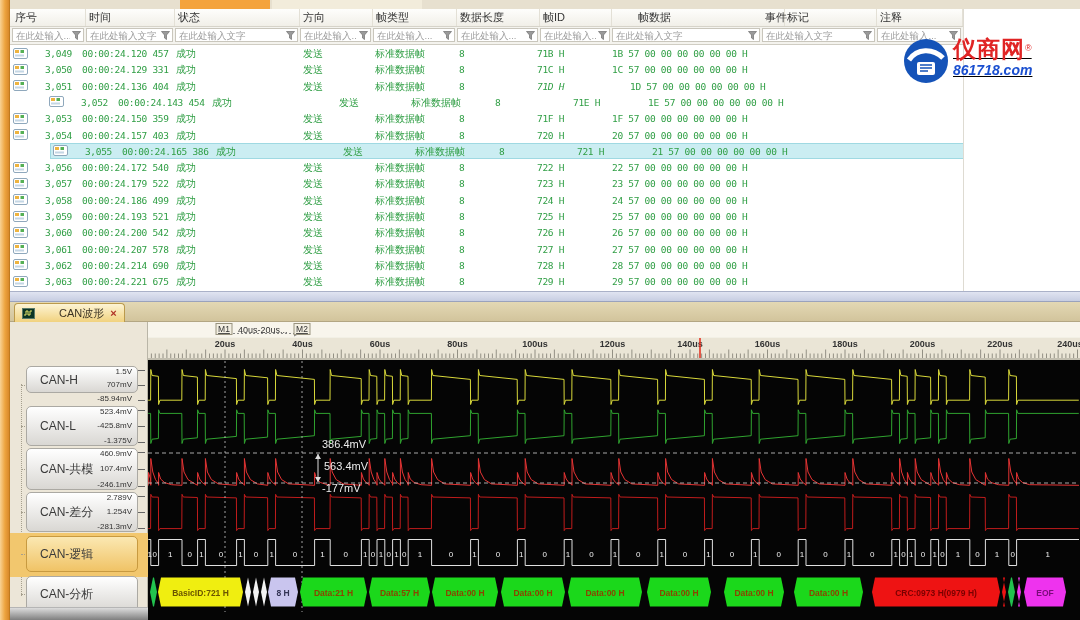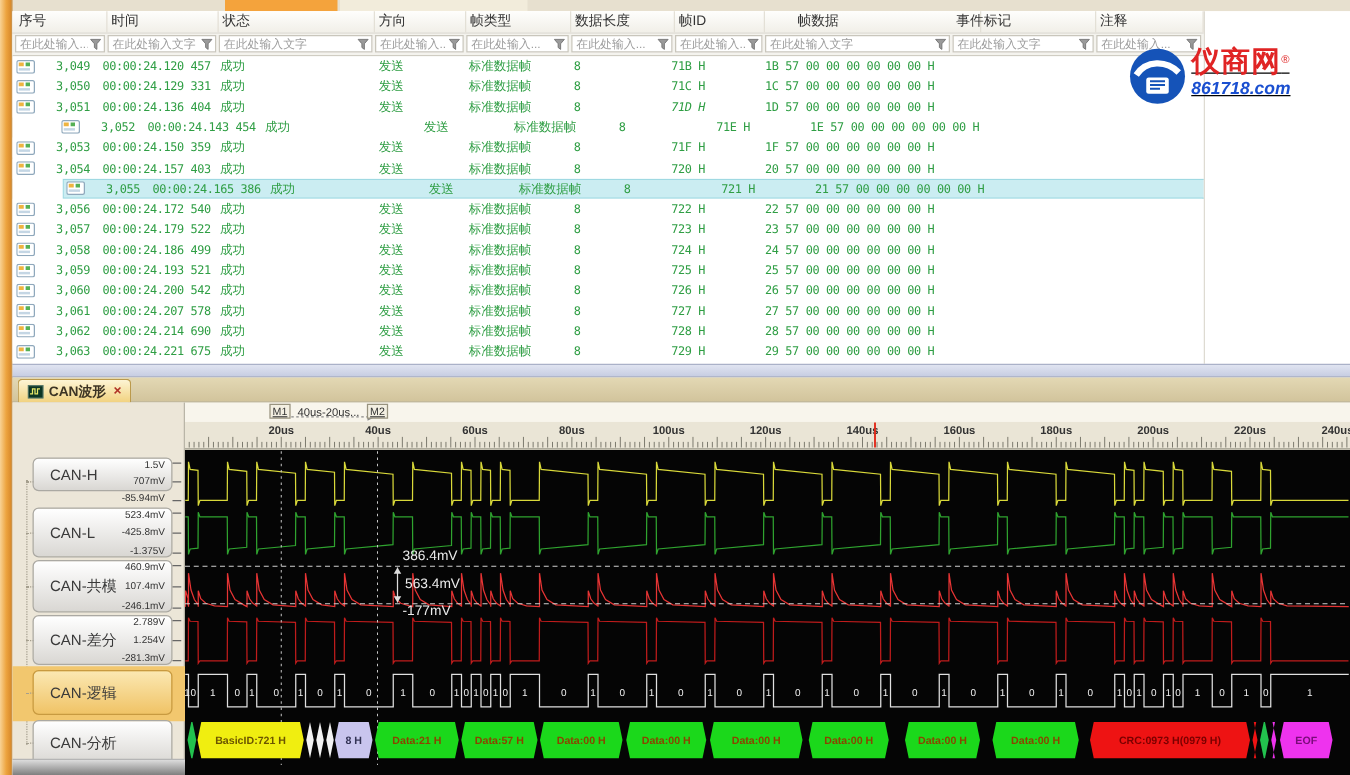--- a/index.html
+++ b/index.html
@@ -32,21 +32,21 @@
   #watermark{left:903px;top:38px;width:170px;height:60px;display:flex;align-items:flex-start;gap:4px;text-decoration:underline;}
   #wm-text{line-height:1;}
   #wm-name{font-size:23px;font-weight:bold;color:#e02424;letter-spacing:1px;}
   #wm-reg{font-size:9px;color:#e02424;vertical-align:super;}
   #wm-site{font-size:14px;font-weight:bold;font-style:italic;color:#1a4fd0;margin-top:2px;}
   
   #splitter{left:10px;top:291px;width:1070px;height:11px;background:linear-gradient(#e0e4f1,#c7cde2);border-top:1px solid #aab1c8;border-bottom:1px solid #9aa2bc;box-sizing:border-box;}
   
   #tabbar{left:10px;top:302px;width:1070px;height:20px;background:linear-gradient(#e3d8b4,#d2c49c);border-bottom:1px solid #b3a683;box-sizing:border-box;}
   #wave-tab{position:absolute;left:4px;top:1px;height:18px;border-radius:4px 4px 0 0;background:linear-gradient(#fdf4d4,#f1d27f);border:1px solid #bb9a4c;border-bottom:none;display:flex;align-items:center;gap:4px;padding:0 7px;}
-  #wave-tab .lbl{font-size:11px;font-weight:bold;color:#3c3424;}
+  #wave-tab .lbl{font-size:11px;font-weight:normal;color:#3c3424;margin-left:20px;}
   #wave-tab .cls{font-size:11px;font-weight:bold;color:#b03226;margin-left:2px;cursor:default;}
   
   #wave-left{left:10px;top:322px;width:138px;height:298px;background:#ece6d8;border-right:1px solid #b9b5a7;box-sizing:border-box;}
   .chband{position:absolute;left:0;width:138px;background:#f2c76e;}
   .chbox{position:absolute;left:16px;width:112px;border:1px solid #aba9a3;border-radius:5px;background:linear-gradient(#ffffff,#d9d7d3);box-sizing:border-box;display:flex;align-items:center;}
   .chbox.hl{background:linear-gradient(#fbe8b2,#f0c366);border-color:#c89a40;}
   .chbox span{font-size:12px;color:#3a3a3a;padding-left:13px;}
   .scale{position:absolute;left:38px;width:84px;text-align:right;font-size:8px;color:#333;line-height:9px;}
   .sdash{position:absolute;left:128px;width:7px;height:1px;background:#666;}
   .treev{position:absolute;left:11px;top:62px;height:212px;border-left:1px dotted #a59f8e;}
@@ -180,21 +180,21 @@
             <rect x="7.5" y="2" width="3.5" height="3" fill="#55b055"></rect>
             <rect x="2" y="6.5" width="9" height="2" fill="#c4d6e4"></rect>
           </svg>
           <span class="cell mono" style="left: 24px; width: 38px; text-align: right;">3,051</span>
           <span class="cell mono" style="left: 72px; width: 92px;">00:00:24.136 404</span>
           <span class="cell" style="left: 166px; width: 60px;">成功</span>
           <span class="cell" style="left: 293px; width: 50px;">发送</span>
           <span class="cell" style="left: 365px; width: 70px;">标准数据帧</span>
           <span class="cell mono" style="left: 449px; width: 20px;">8</span>
           <span class="cell mono" style="left: 527px; width: 50px; font-style: italic;">71D H</span>
-          <span class="cell mono" style="left: 602px; width: 146px;">1D 57 00 00 00 00 00 00 H</span>
+          <span class="cell mono" style="left: 620px; width: 146px;">1D 57 00 00 00 00 00 00 H</span>
         </div>
         <div class="row" style="top: 48.9px; margin-left: 36px;">
           <svg class="rowicon" width="15" height="11" viewBox="0 0 15 11">
             <rect x="0.5" y="0.5" width="14" height="10" rx="1.5" fill="#ffffff" stroke="#8fa8bc"></rect>
             <rect x="2" y="2" width="4" height="3" fill="#eeb440"></rect>
             <rect x="7.5" y="2" width="3.5" height="3" fill="#55b055"></rect>
             <rect x="2" y="6.5" width="9" height="2" fill="#c4d6e4"></rect>
           </svg>
           <span class="cell mono" style="left: 24px; width: 38px; text-align: right;">3,052</span>
           <span class="cell mono" style="left: 72px; width: 92px;">00:00:24.143 454</span>

